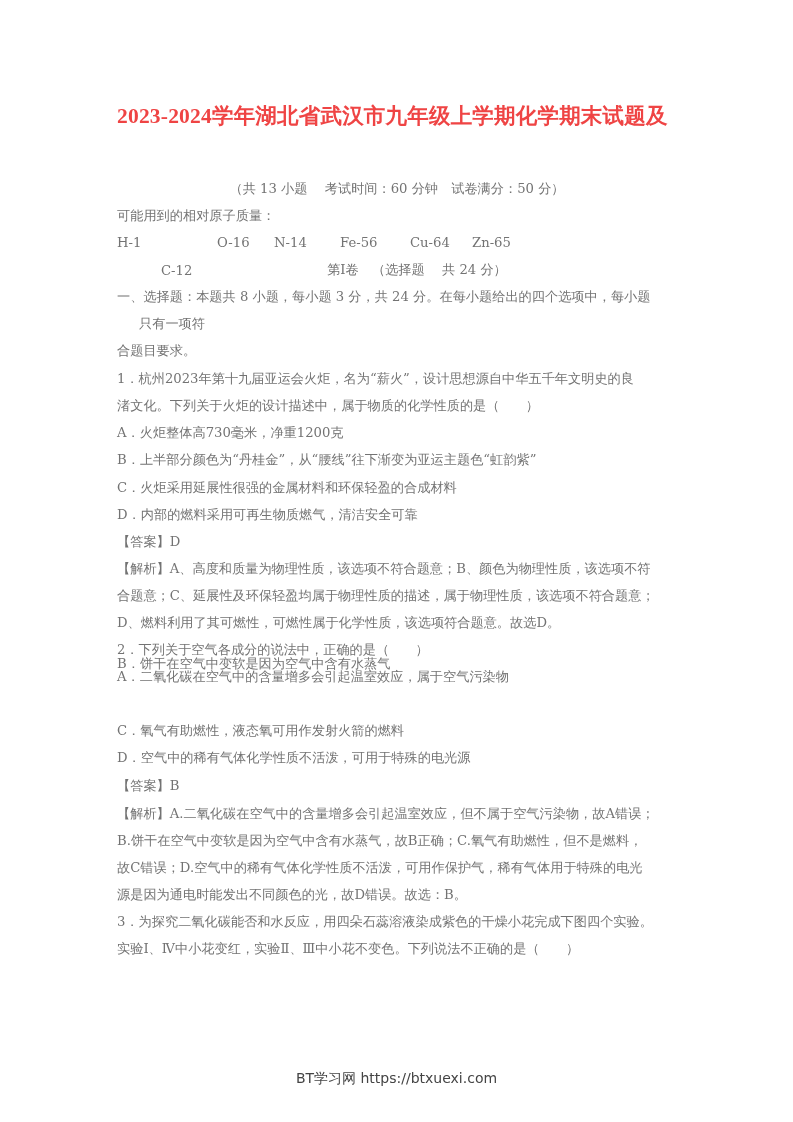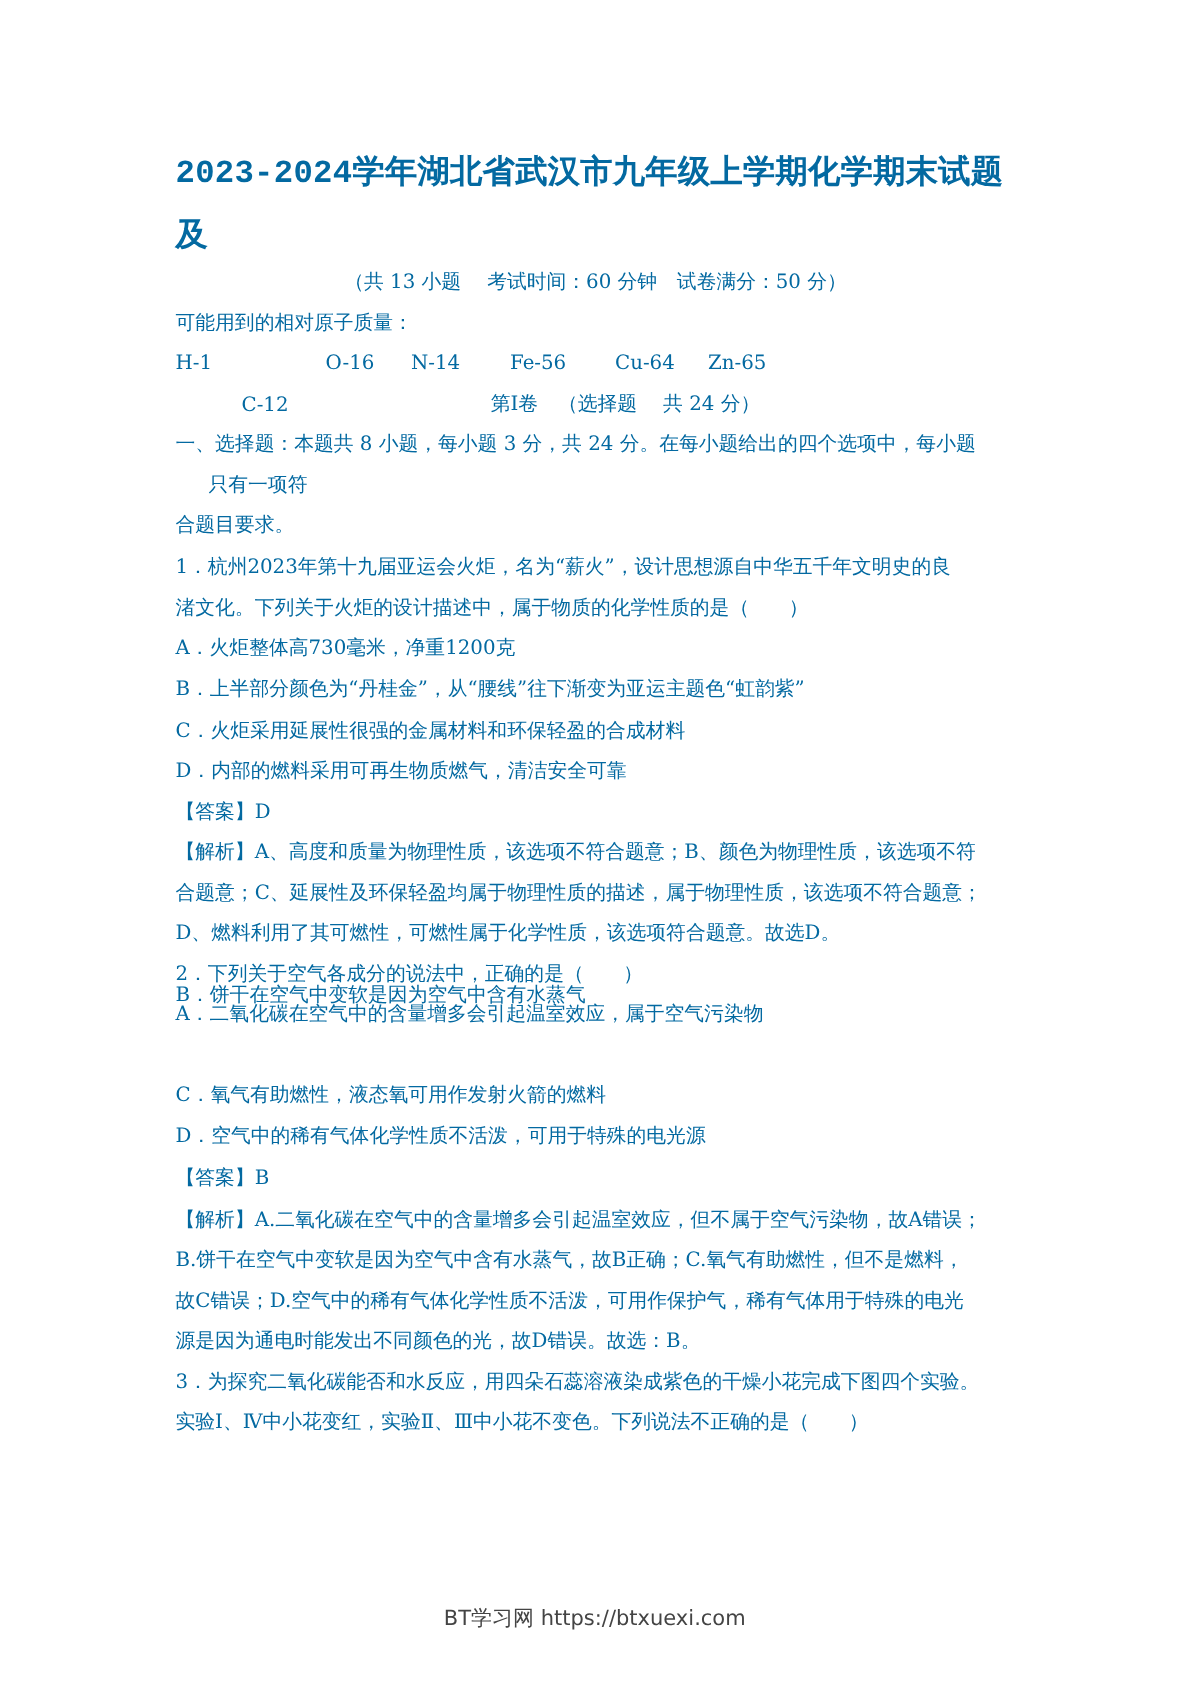--- a/index.html
+++ b/index.html
@@ -19,35 +19,35 @@
       position: absolute;
       left: 117px;
       top: 0;
       width: 560px;
     }
     .title {
       position: absolute;
       left: 0;
       top: 95px;
       width: 560px;
-      font-family: Liberation Mono, monospace;
+      font-family: Liberation Serif, serif;
       font-weight: bold;
       font-size: 21.5px;
       line-height: 42px;
       letter-spacing: 0.2px;
-      color: #0369a1;
+      color: #ef4444;
     }
     .line {
       position: absolute;
       left: 0;
       width: 560px;
       font-size: 13.2px;
       line-height: 18px;
       white-space: nowrap;
-      color: #0369a1;
+      color: #737373;
     }
     .center {
       text-align: center;
     }
     .indent {
       padding-left: 22px;
     }
     .masses {
       display: flex;
     }

